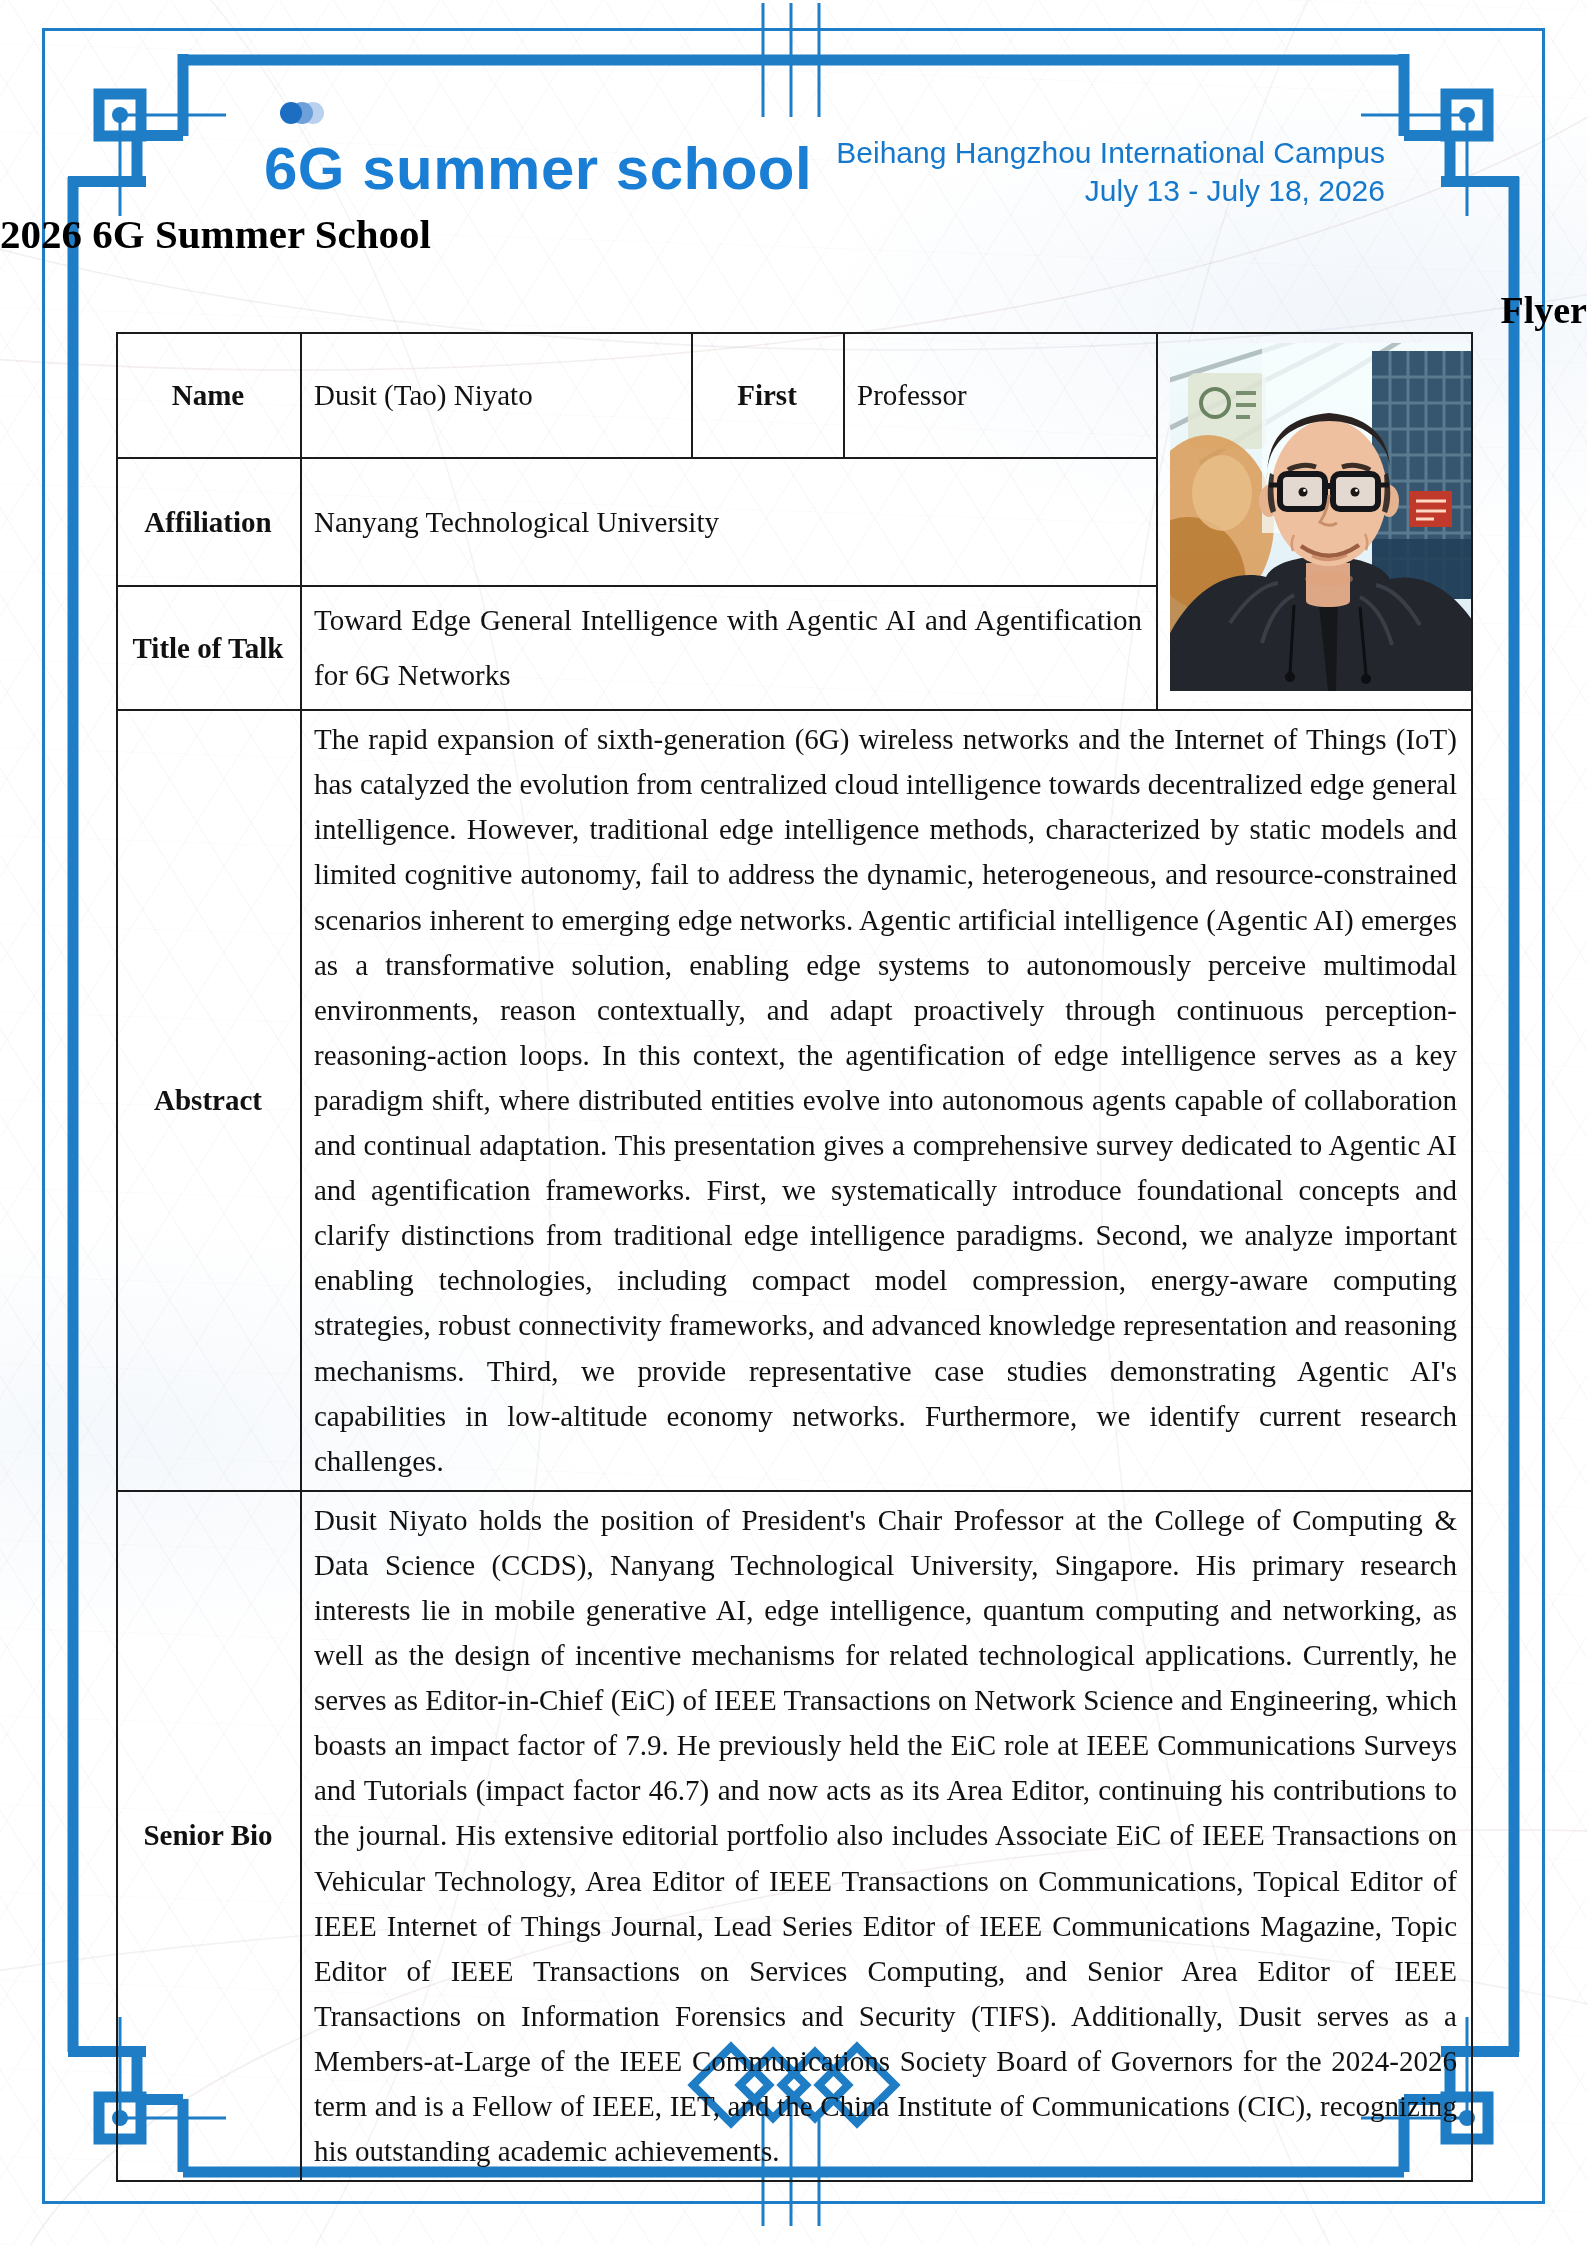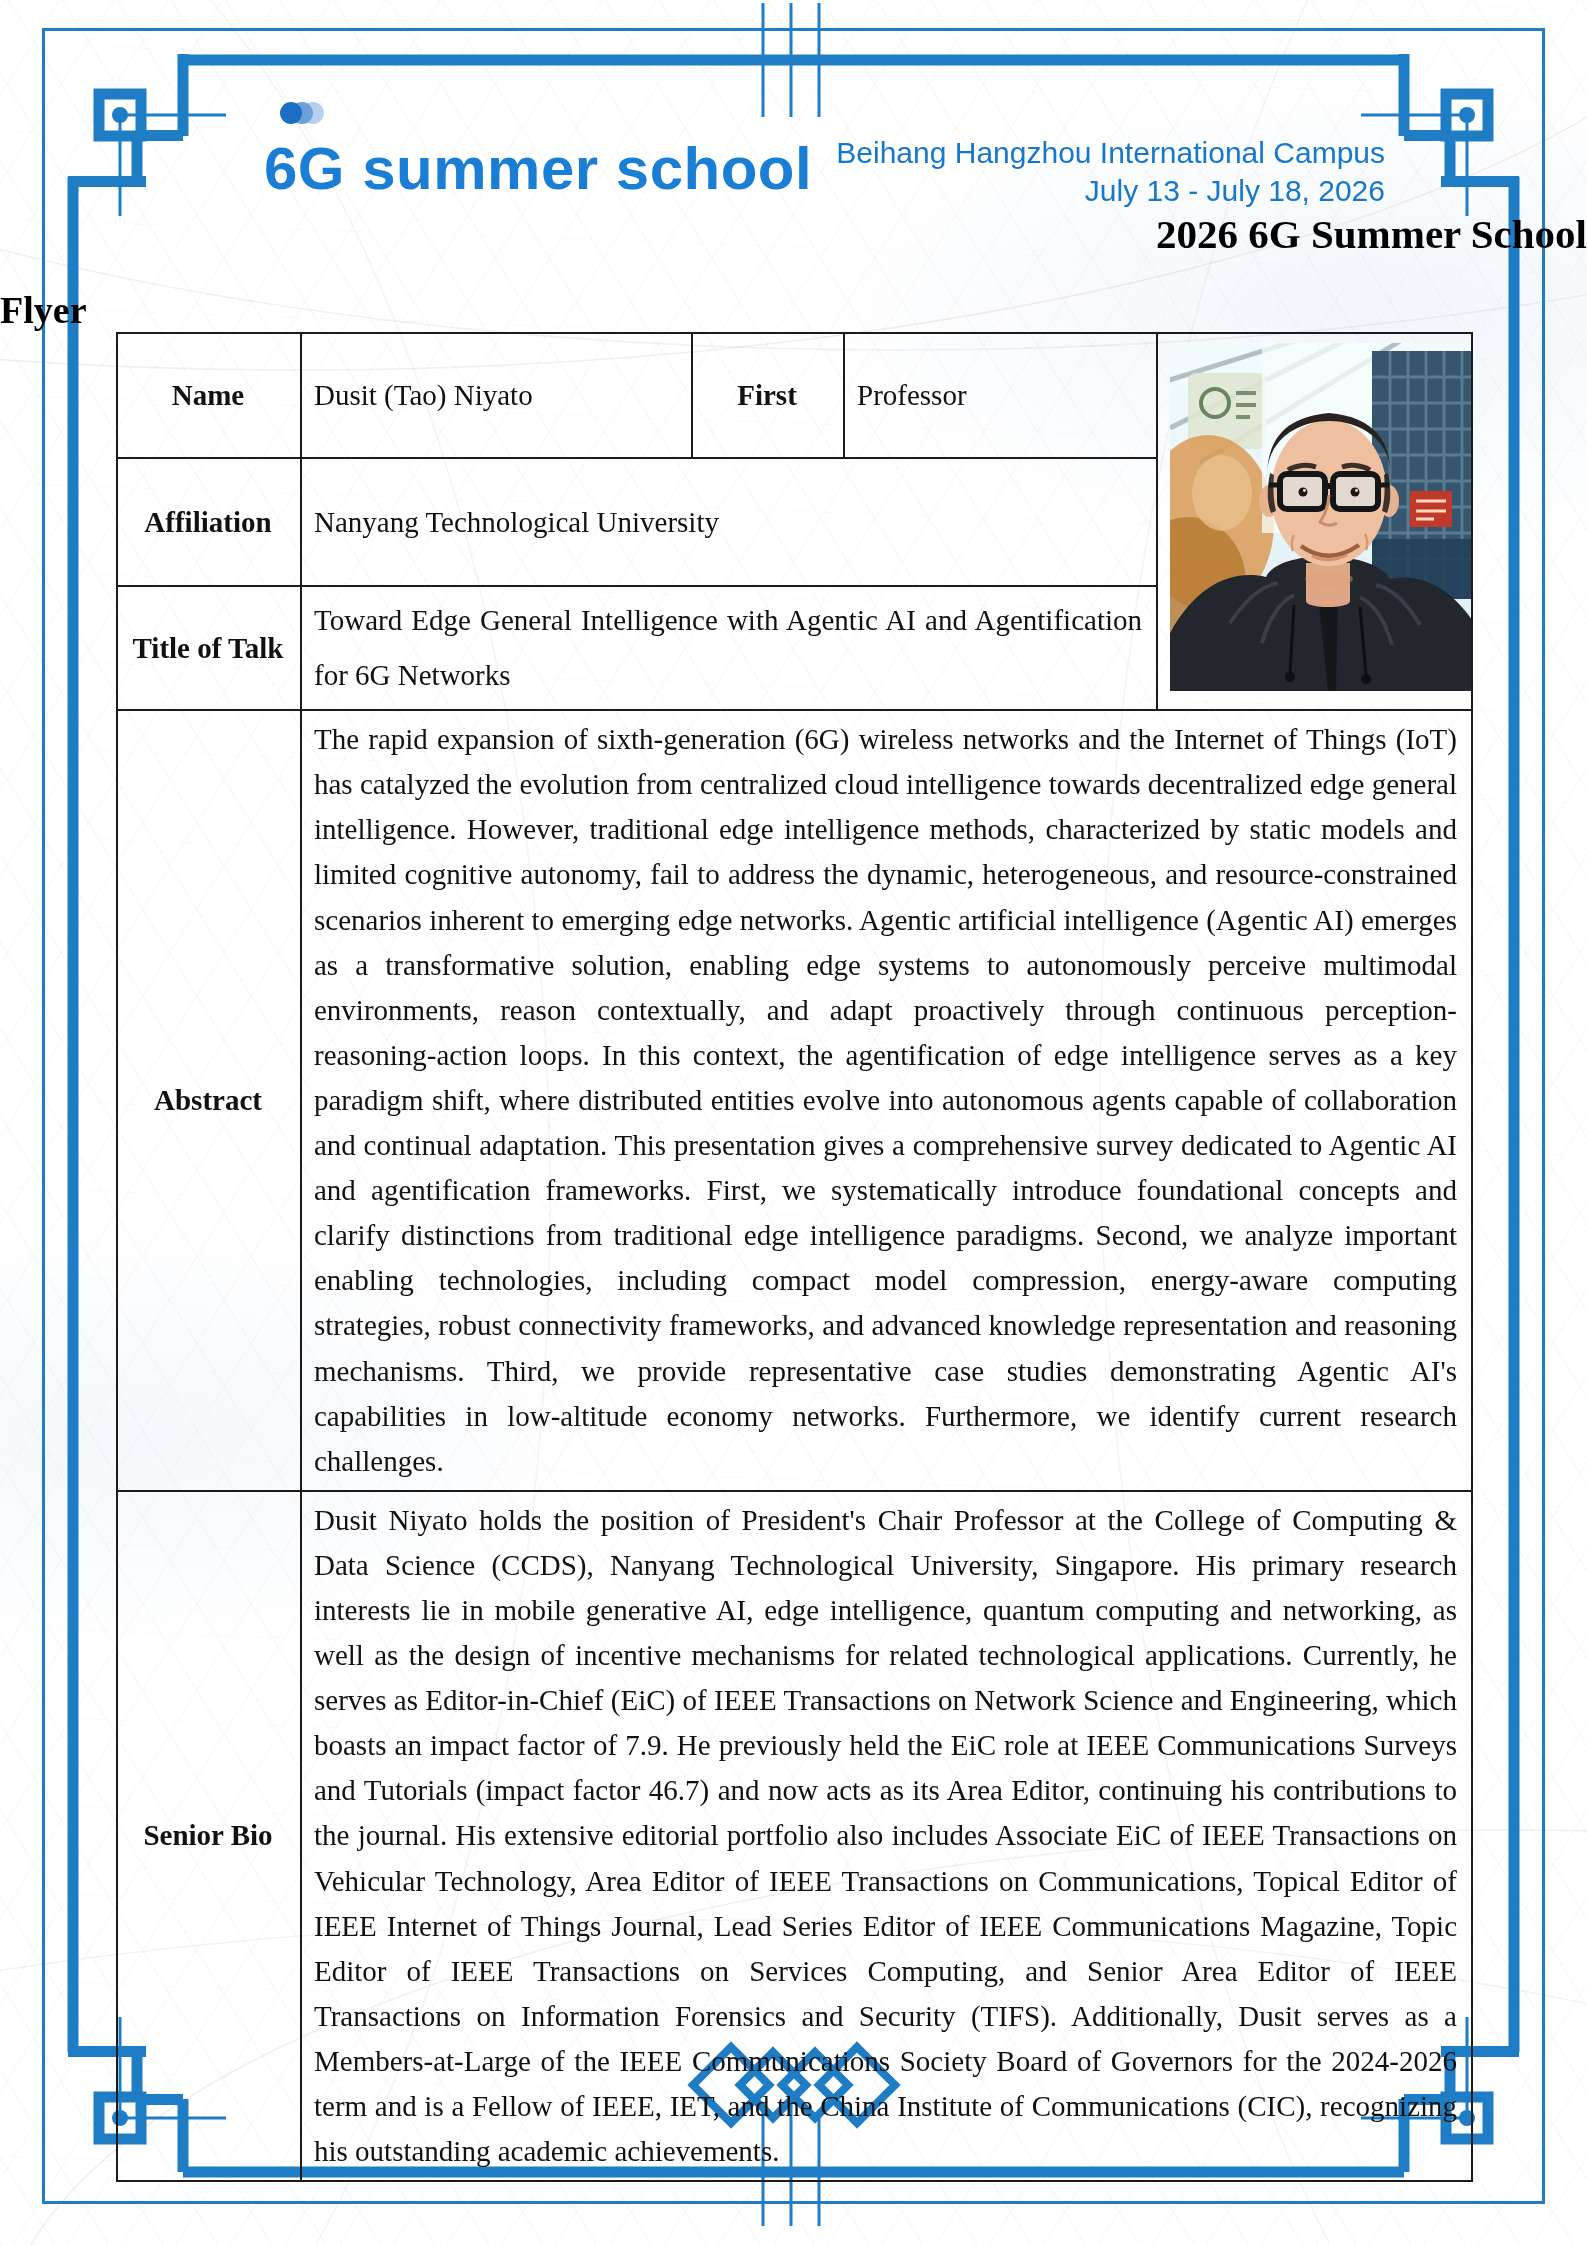--- a/index.html
+++ b/index.html
@@ -29,25 +29,25 @@
     color:#1a7fd4;white-space:nowrap;
   }
   .header-right{
     position:absolute;right:202px;top:134px;
     font-family:"Liberation Sans", sans-serif;
     font-weight:normal;font-size:30px;line-height:38px;
     color:#1578cb;text-align:right;white-space:nowrap;
   }
   .doc-title{
     position:absolute;left:0;top:210px;width:1587px;
-    text-align:right;font-weight:bold;font-size:41px;color:#000;
+    text-align:left;font-weight:bold;font-size:41px;color:#000;
   }
   .doc-subtitle{
     position:absolute;left:0;top:288px;width:1587px;
-    text-align:left;font-weight:bold;font-size:38px;color:#000;
+    text-align:right;font-weight:bold;font-size:38px;color:#000;
   }
 
   
   table.flyer{
     position:absolute;left:116px;top:332px;
     width:1355px;border-collapse:collapse;table-layout:fixed;
     background:transparent;
   }
   table.flyer td{
     border:2px solid #1b1b1b;

